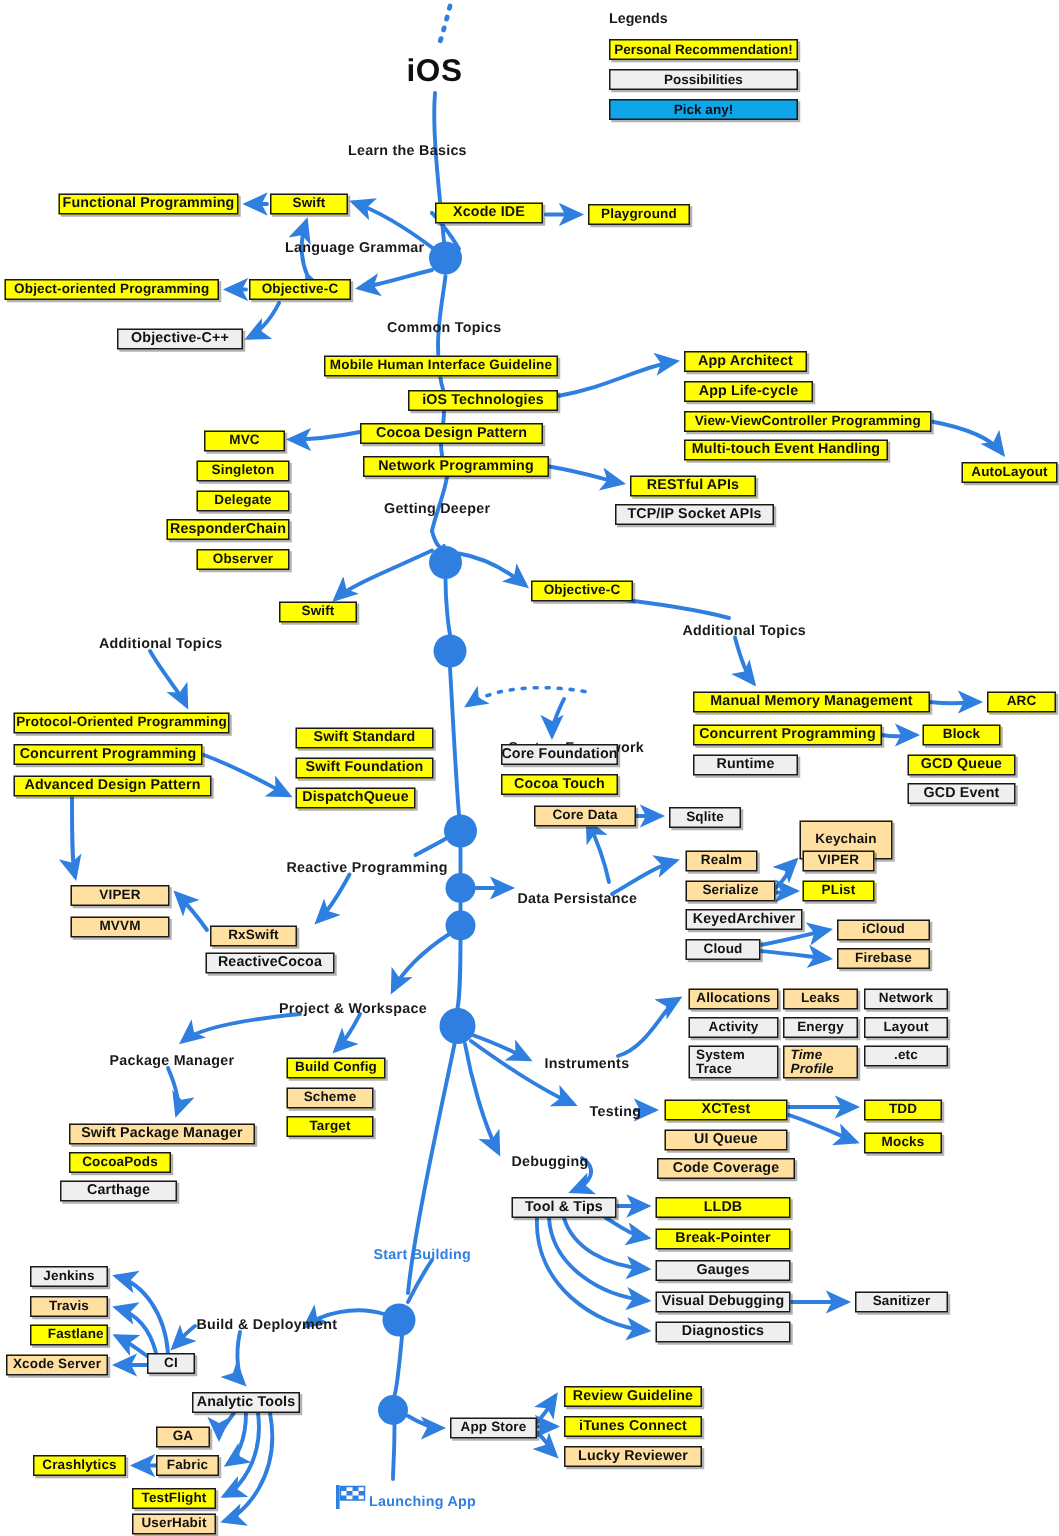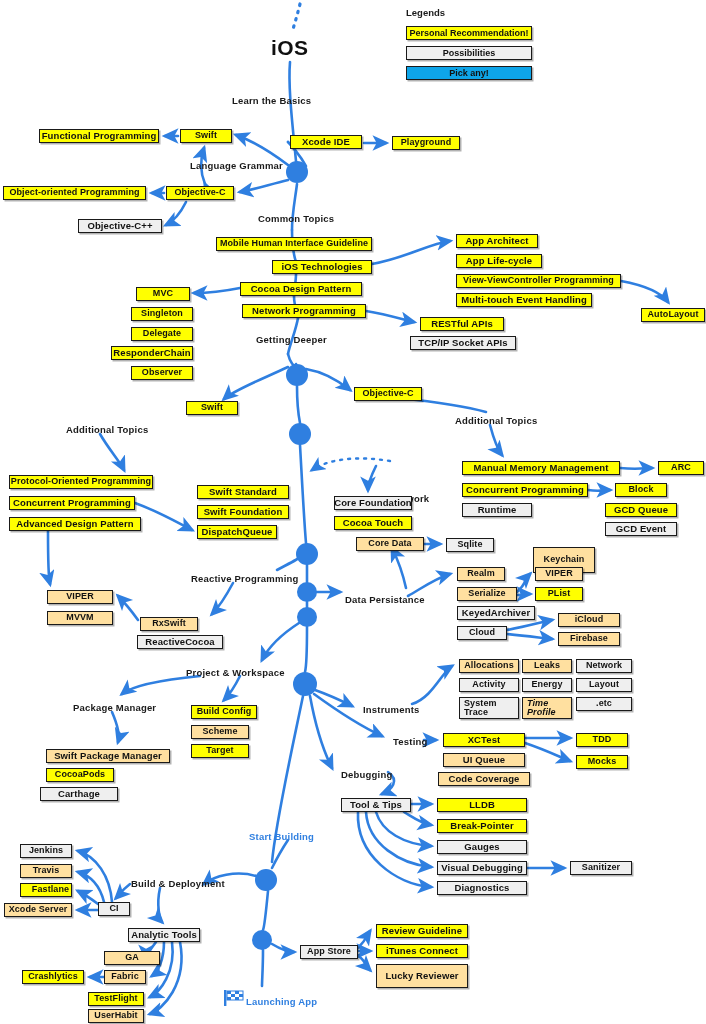--- a/index.html
+++ b/index.html
@@ -382,29 +382,29 @@
       <div class="node grey" style="left: 437px; top: 840px; width: 90px; height: 14px;">Gauges</div>
       <div class="node grey" style="left: 437px; top: 861px; width: 90px; height: 14px;">Visual Debugging</div>
       <div class="node grey" style="left: 437px; top: 881px; width: 90px; height: 14px;">Diagnostics</div>
       <div class="node grey" style="left: 570px; top: 861px; width: 62px; height: 14px; font-size: 9px;">Sanitizer</div>
       <div class="node grey" style="left: 20px; top: 844px; width: 52px; height: 14px; font-size: 9px;">Jenkins</div>
       <div class="node tan" style="left: 20px; top: 864px; width: 52px; height: 14px; font-size: 9px;">Travis</div>
       <div class="node yellow" style="left: 20px; top: 883px; width: 52px; height: 14px; font-size: 9px; padding-left: 12px;">Fastlane</div>
       <div class="node tan" style="left: 4px; top: 903px; width: 68px; height: 14px; font-size: 9px;">Xcode Server</div>
       <div class="node grey" style="left: 98px; top: 902px; width: 32px; height: 14px; font-size: 9px;">CI</div>
       <div class="node grey" style="left: 128px; top: 928px; width: 72px; height: 14px;">Analytic Tools</div>
-      <div class="node tan" style="left: 104px; top: 951px; width: 56px; height: 14px; font-size: 9px;">GA</div>
+      <div class="node tan" style="left: 104px; top: 951px; width: 36px; height: 14px; font-size: 9px;">GA</div>
       <div class="node tan" style="left: 104px; top: 970px; width: 42px; height: 14px; font-size: 9px;">Fabric</div>
       <div class="node yellow" style="left: 22px; top: 970px; width: 62px; height: 14px; font-size: 9px;">Crashlytics</div>
       <div class="node yellow" style="left: 88px; top: 992px; width: 56px; height: 14px; font-size: 9px;">TestFlight</div>
       <div class="node tan" style="left: 88px; top: 1009px; width: 56px; height: 14px; font-size: 9px;">UserHabit</div>
       <div class="node grey" style="left: 300px; top: 945px; width: 58px; height: 14px; font-size: 9px;">App Store</div>
       <div class="node yellow" style="left: 376px; top: 924px; width: 92px; height: 14px;">Review Guideline</div>
       <div class="node yellow" style="left: 376px; top: 944px; width: 92px; height: 14px;">iTunes Connect</div>
-      <div class="node tan" style="left: 376px; top: 964px; width: 92px; height: 24px;">Lucky Reviewer</div>
+      <div class="node tan" style="left: 376px; top: 964px; width: 92px; height: 14px;">Lucky Reviewer</div>
     </div>
 
   <svg class="flag" style="left:224px;top:990px;" viewBox="0 0 22 16">
     <rect x="0" y="0" width="2.4" height="16" fill="#2f7fe0"></rect>
     <g fill="#2f7fe0">
       <rect x="3" y="1" width="4" height="3"></rect>
       <rect x="11" y="1" width="4" height="3"></rect>
       <rect x="7" y="4" width="4" height="3"></rect>
       <rect x="15" y="4" width="4" height="3"></rect>
       <rect x="3" y="7" width="4" height="3"></rect>

